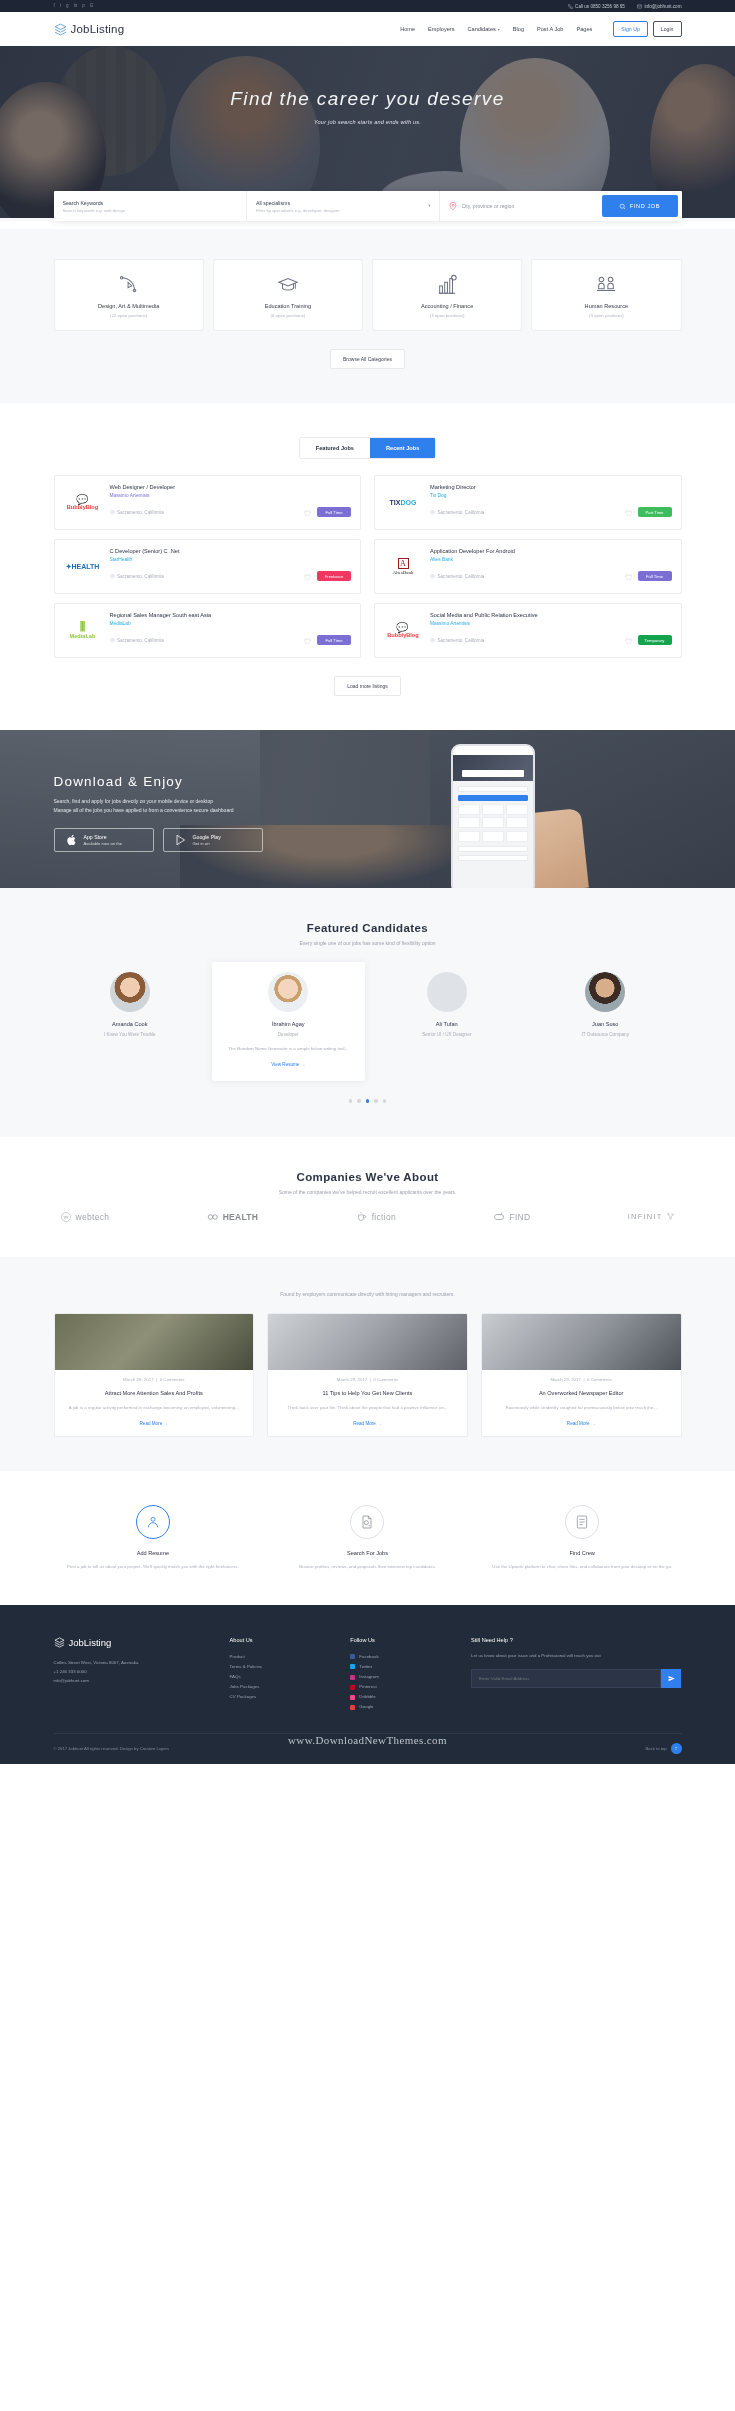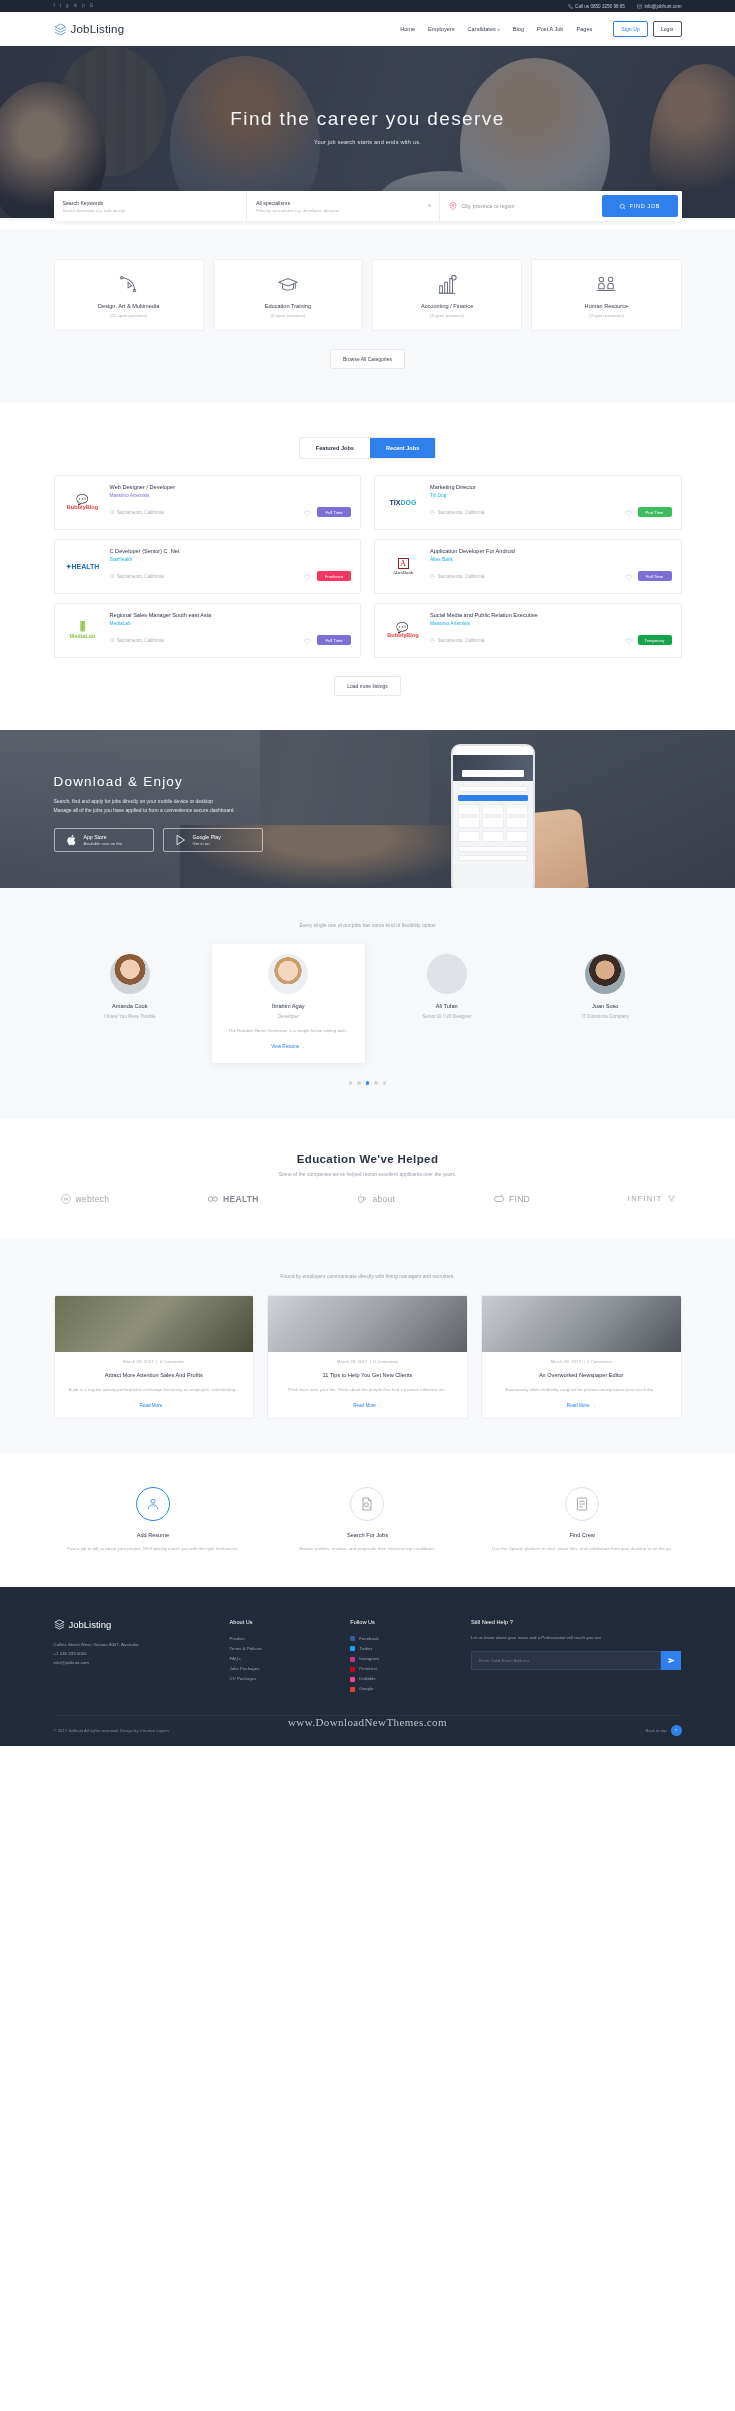--- a/index.html
+++ b/index.html
@@ -59,21 +59,21 @@
   .hero-photo { position: absolute; inset: 0; }
   .hero-photo i { position: absolute; display: block; border-radius: 50%; }
   .hp1 { left: -14px; top: 36px; width: 120px; height: 150px; background: radial-gradient(circle at 45% 35%, #d8b79a 0 18%, #2b2f3a 62%); border-radius: 45% 45% 0 0; }
   .hp2 { left: 170px; top: 10px; width: 150px; height: 180px; background: radial-gradient(circle at 50% 28%, #b08565 0 16%, #6d7584 55%, #53596a 100%); border-radius: 40% 40% 0 0; }
   .hp3 { left: 460px; top: 12px; width: 150px; height: 180px; background: radial-gradient(circle at 45% 26%, #e2c4a6 0 15%, #cfd2d6 52%, #7e8694 100%); border-radius: 40% 40% 0 0; }
   .hp4 { left: 650px; top: 18px; width: 110px; height: 170px; background: radial-gradient(circle at 35% 25%, #c9a183 0 14%, #3a404e 60%); border-radius: 40% 40% 0 0; }
   .hp-win { position: absolute; left: 56px; top: 0; width: 110px; height: 130px; background: repeating-linear-gradient(90deg,#6b6456 0 10px,#7a7361 10px 20px); opacity: .45; }
   .hp-lap { position: absolute; left: 380px; top: 122px; width: 130px; height: 55px; background: linear-gradient(180deg,#c9ccd2,#9aa0aa); transform: perspective(80px) rotateX(16deg); }
   .hero-overlay { position: absolute; inset: 0; background: rgba(36,42,54,.55); }
   .hero-inner {
-    position: relative; z-index: 3; text-align: center; padding-top: 62px;
+    position: relative; z-index: 3; text-align: center; padding-top: 42px; font-style: italic;
   }
   .hero-title {
     font-size: 19px; color: #f2f4f6; font-weight: 400; letter-spacing: 1.4px;
   }
   .hero-sub { font-size: 5.6px; color: #dfe3e8; margin-top: 9px; letter-spacing: .2px; }
 
   
   .searchbar-wrap { position: relative; z-index: 5; margin-top: -27px; }
   .searchbar {
     background: #fff; height: 30px; display: flex; align-items: stretch;
@@ -682,20 +682,21 @@
             <span>Get in on</span>
           </div>
         </div>
       </div>
     </div>
   </div>
 
   <div class="sec sec-grey">
     <div class="container">
       <div class="sec-head">
+        <div class="sec-title">Featured Candidates</div>
         <div class="sec-sub">Every single one of our jobs has some kind of flexibility option</div>
       </div>
       <div class="cand-grid">
         <div class="cand">
           <div class="avatar av1"></div>
           <div class="cand-name">Amanda Cook</div>
           <div class="cand-role">I Knew You Were Trouble</div>
         </div>
         <div class="cand featured">
           <div class="avatar av2"></div>
@@ -721,21 +722,21 @@
         <span class="dot active"></span>
         <span class="dot"></span>
         <span class="dot"></span>
       </div>
     </div>
   </div>
 
   <div class="sec sec-white">
     <div class="container">
       <div class="sec-head">
-        <div class="sec-title">Education We've Helped</div>
+        <div class="sec-title">Companies We've About</div>
         <div class="sec-sub">Some of the companies we've helped recruit excellent applicants over the years.</div>
       </div>
       <div class="comp-row">
         <div class="comp">
           <svg viewBox="0 0 24 24" fill="none" stroke="#9aa0a8" stroke-width="1.2">
               <circle cx="12" cy="12" r="9"></circle>
               <path d="M8 9l1.5 6L12 10l2.5 5L16 9"></path>
             </svg>
           <span class="comp-name">webtech</span>
         </div>
@@ -745,21 +746,21 @@
               <circle cx="16" cy="12" r="4.5"></circle>
             </svg>
           <span class="comp-name" style="font-weight:700;color:#70767e">HEALTH</span>
         </div>
         <div class="comp">
           <svg viewBox="0 0 24 24" fill="none" stroke="#8e949c" stroke-width="1.4">
               <path d="M5 8v6a5 5 0 0 0 10 0V8z"></path>
               <path d="M15 9h2a2.5 2.5 0 0 1 0 5h-2"></path>
               <path d="M10 2v3"></path>
             </svg>
-          <span class="comp-name">about</span>
+          <span class="comp-name">fiction</span>
         </div>
         <div class="comp">
           <svg viewBox="0 0 24 24" fill="none" stroke="#9aa0a8" stroke-width="1.8">
               <rect x="3" y="7" width="18" height="10" rx="5"></rect>
               <path d="M16 7l2-4"></path>
             </svg>
           <span class="comp-name">FIND</span>
         </div>
         <div class="comp">
           <span class="comp-name" style="letter-spacing:1.2px;font-size:7.5px">INFINIT</span>

